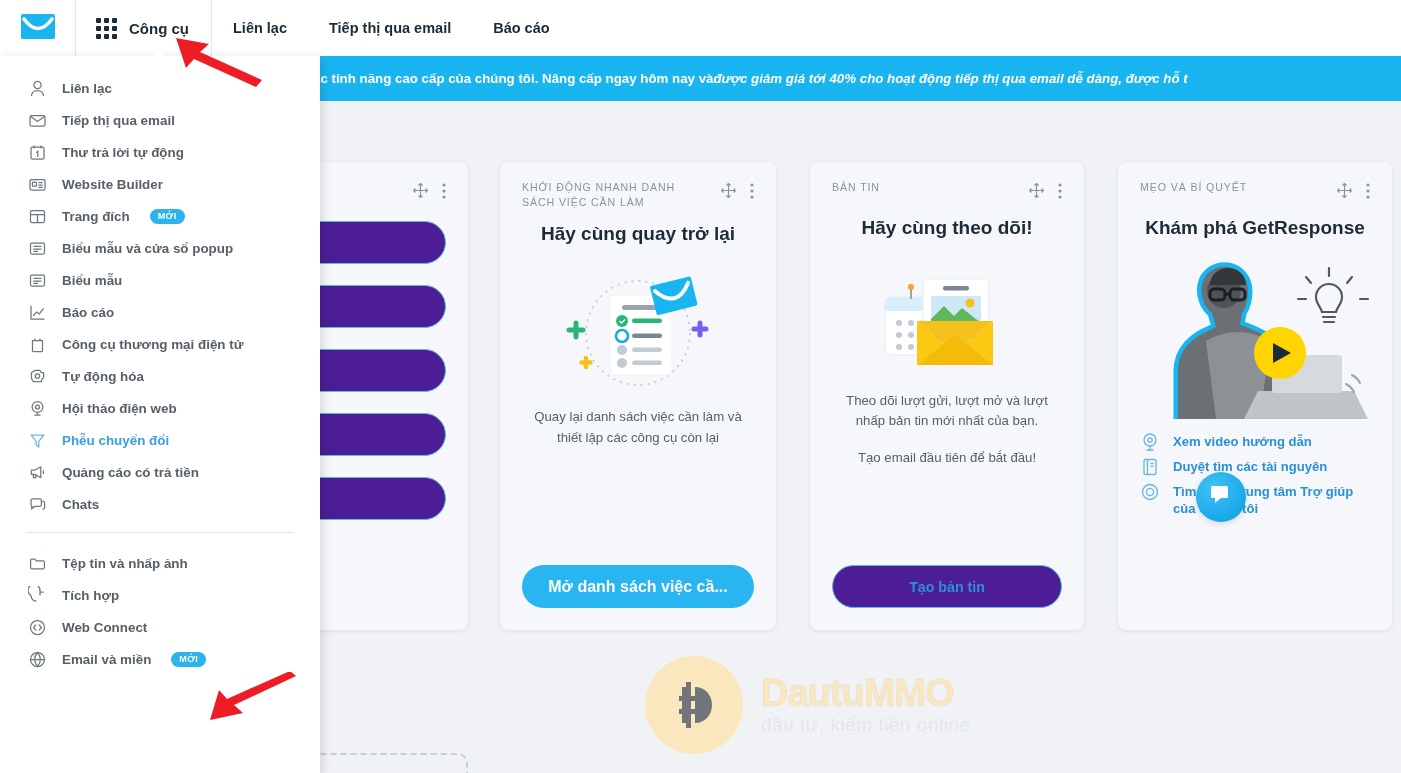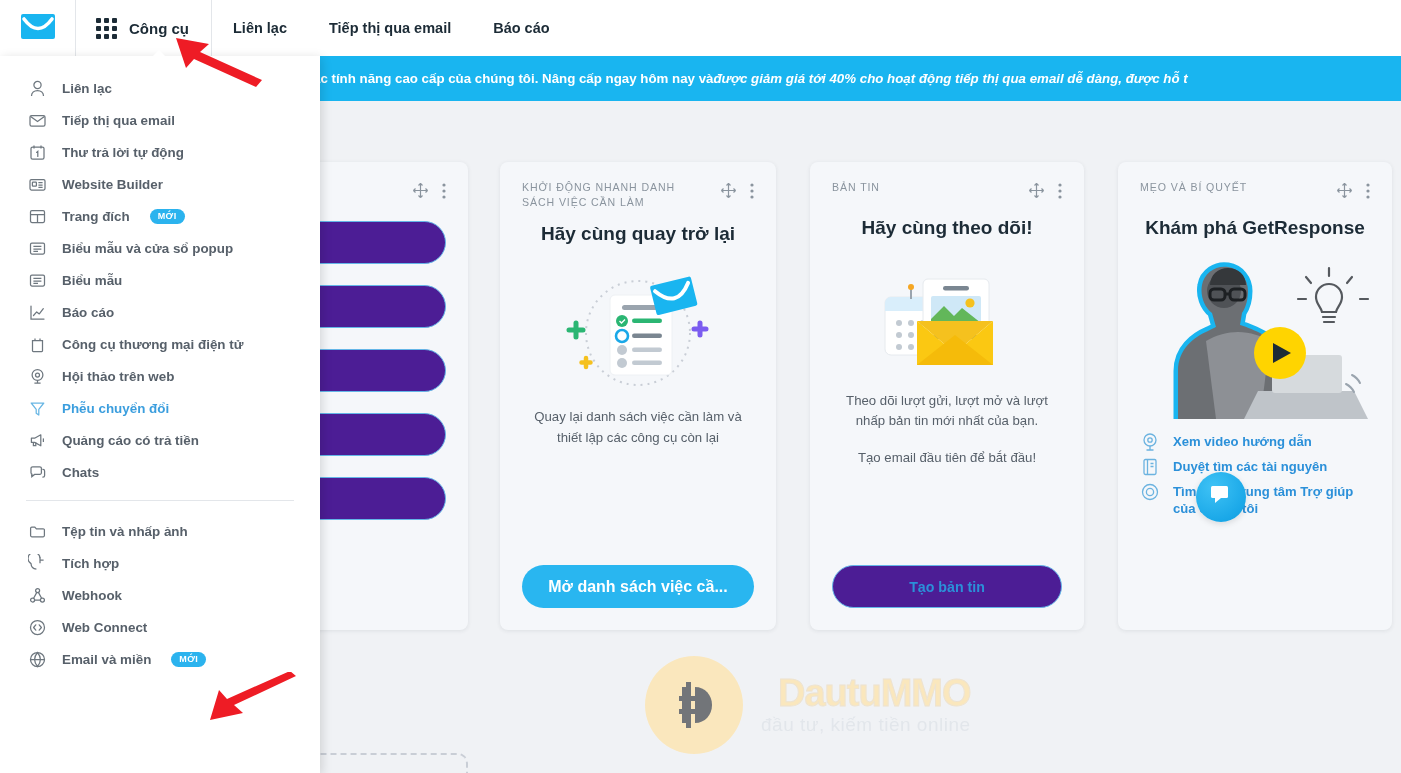--- a/index.html
+++ b/index.html
@@ -150,21 +150,21 @@
   .watermark {
     position: absolute; left: 645px; top: 650px; width: 400px; height: 110px;
     display: flex; align-items: center; gap: 18px; z-index: 2; opacity: .95;
   }
   .wm-circle {
     width: 98px; height: 98px; border-radius: 50%; background: #fbe7bb;
     display: flex; align-items: center; justify-content: center; flex: 0 0 98px;
   }
   .wm-text { display: flex; flex-direction: column; gap: 2px; }
   .wm-title { font-size: 38px; font-weight: 700; letter-spacing: -1px;
-    color: #fbe7bb; -webkit-text-stroke: 1px #eee3cf; line-height: 1; text-align: right; }
+    color: #fbe7bb; -webkit-text-stroke: 1px #eee3cf; line-height: 1; }
   .wm-title span.mmo { color: #fbe7bb; }
   .wm-sub { font-size: 19px; color: #e2e6eb; letter-spacing: .5px; }
 
   
   .chat-bubble {
     position: absolute; left: 1196px; top: 472px; width: 50px; height: 50px;
     border-radius: 50%;
     background: radial-gradient(circle at 35% 30%, #3fc2f5 0%, #1aa8e8 70%, #0f9adb 100%);
     display: flex; align-items: center; justify-content: center;
     z-index: 30; cursor: pointer; box-shadow: 0 2px 6px rgba(0,0,0,.12);
@@ -556,30 +556,39 @@
     <div class="menu-item">
       <span class="mi-ic">
         <svg width="19" height="19" viewBox="0 0 19 19" fill="none" stroke="#6e777f" stroke-width="1.25">
           <path d="M4.5 5.5h10v10.2a.8.8 0 01-.8.8H5.3a.8.8 0 01-.8-.8z"></path>
           <path d="M7 5.5V3.6M12 5.5V3.6"></path>
         </svg>
       </span>
       <span>Công cụ thương mại điện tử</span>
     </div>
 
+    <div class="menu-item">
+      <span class="mi-ic">
+        <svg width="19" height="19" viewBox="0 0 19 19" fill="none" stroke="#6e777f" stroke-width="1.25">
+          <path d="M7.2 3.4h4.6l1.4 2 2.4.4v4.6l-1.6 1.8-.6 2.4H5.6L4 12.8 3.4 10V5.8l2-1.4z"></path>
+          <circle cx="9.5" cy="9" r="2.2"></circle>
+        </svg>
+      </span>
+      <span>Tự động hóa</span>
+    </div>
 
     <div class="menu-item">
       <span class="mi-ic">
         <svg width="19" height="19" viewBox="0 0 19 19" fill="none" stroke="#6e777f" stroke-width="1.25">
           <circle cx="9.5" cy="8" r="5.4"></circle>
             <circle cx="9.5" cy="8" r="2"></circle>
             <path d="M9.5 13.4V16M6.4 16h6.2"></path>
         </svg>
       </span>
-      <span>Hội thảo trên web</span>
+      <span>Hội thảo điện web</span>
     </div>
 
     <div class="menu-item hl">
       <span class="mi-ic">
         <svg width="19" height="19" viewBox="0 0 19 19" fill="none" stroke="#68b6e4" stroke-width="1.25">
           <path d="M3.2 4h12.6l-5 6.4V16l-2.6-1.8v-3.8z" stroke-linejoin="round"></path>
         </svg>
       </span>
       <span>Phễu chuyển đổi</span>
     </div>
@@ -620,31 +629,20 @@
     <div class="menu-item">
       <span class="mi-ic">
         <svg width="19" height="19" viewBox="0 0 19 19" fill="none" stroke="#6e777f" stroke-width="1.25">
           <path d="M12 4.2A6 6 0 103 9.6a6 6 0 005.4 5.6"></path>
           <path d="M12 3.2v6M12 6.2h3.6"></path>
         </svg>
       </span>
       <span>Tích hợp</span>
     </div>
 
-    <div class="menu-item">
-      <span class="mi-ic">
-        <svg width="19" height="19" viewBox="0 0 19 19" fill="none" stroke="#6e777f" stroke-width="1.25">
-          <circle cx="9.6" cy="4.6" r="2"></circle>
-          <circle cx="4.6" cy="14" r="2"></circle>
-          <circle cx="14.4" cy="14" r="2"></circle>
-          <path d="M8.8 6.4L5.6 12.2M10.4 6.4l3.2 5.8M6.6 14h5.8"></path>
-        </svg>
-      </span>
-      <span>Webhook</span>
-    </div>
 
     <div class="menu-item">
       <span class="mi-ic">
         <svg width="19" height="19" viewBox="0 0 19 19" fill="none" stroke="#6e777f" stroke-width="1.25">
           <circle cx="9.5" cy="9.5" r="7"></circle>
           <path d="M7.8 6.8L5.6 9.5l2.2 2.7M11.2 6.8l2.2 2.7-2.2 2.7" stroke-linecap="round" stroke-linejoin="round"></path>
         </svg>
       </span>
       <span>Web Connect</span>
     </div>

